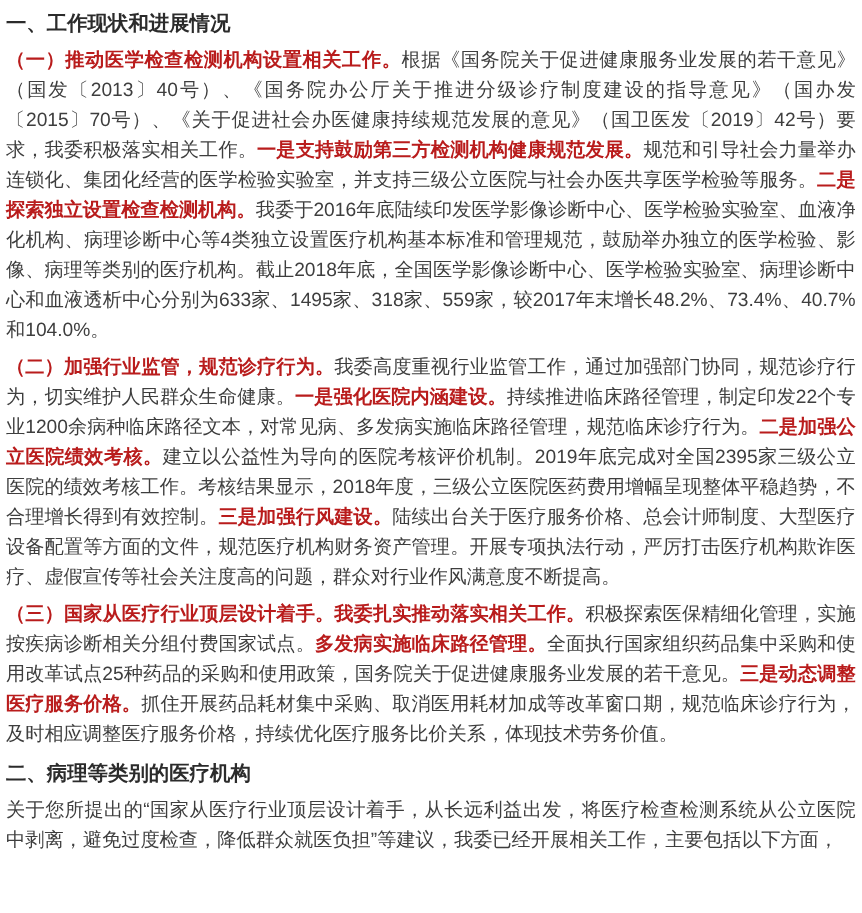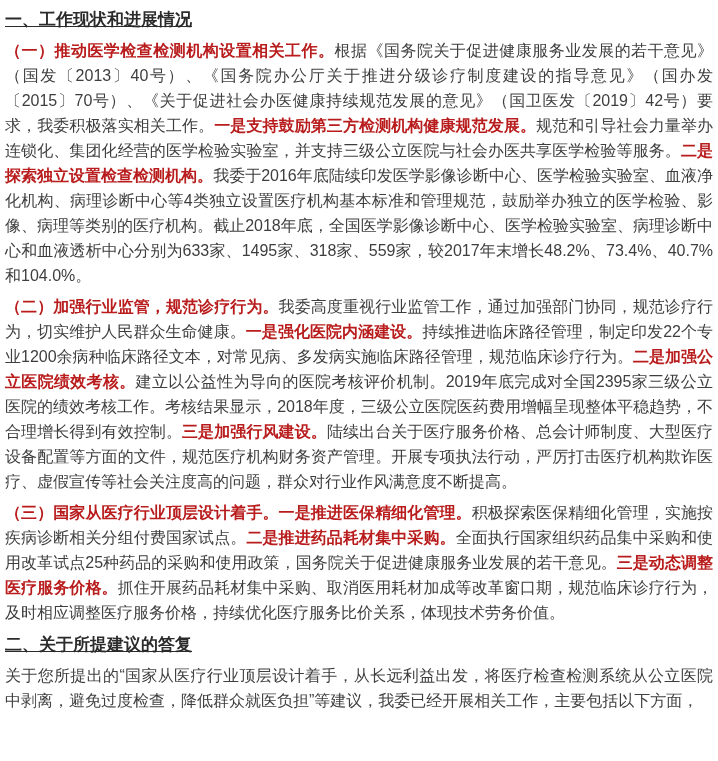--- a/index.html
+++ b/index.html
@@ -19,21 +19,20 @@
     line-height: 25px;
     text-align: justify;
   }
   .doc h2.sec-heading {
     font-size: 17px;
     line-height: 27px;
     font-weight: bold;
     color: #2b2b2b;
     margin: 0 0 5px 0;
     text-align: left;
-    text-decoration: underline;
   }
   .doc p.para {
     margin: 0 0 6px 0;
   }
   .doc strong {
     font-weight: bold;
     color: #b91c1c;
   }
 </style>
 </head>
@@ -41,19 +40,19 @@
 
 <div class="doc">
 
   <h2 class="sec-heading">一、工作现状和进展情况</h2>
 
 
   <p class="para"><strong>（一）推动医学检查检测机构设置相关工作。</strong><span>根据《国务院关于促进健康服务业发展的若干意见》（国发〔2013〕40号）、《国务院办公厅关于推进分级诊疗制度建设的指导意见》（国办发〔2015〕70号）、《关于促进社会办医健康持续规范发展的意见》（国卫医发〔2019〕42号）要求，我委积极落实相关工作。</span><strong>一是支持鼓励第三方检测机构健康规范发展。</strong><span>规范和引导社会力量举办连锁化、集团化经营的医学检验实验室，并支持三级公立医院与社会办医共享医学检验等服务。</span><strong>二是探索独立设置检查检测机构。</strong><span>我委于2016年底陆续印发医学影像诊断中心、医学检验实验室、血液净化机构、病理诊断中心等4类独立设置医疗机构基本标准和管理规范，鼓励举办独立的医学检验、影像、病理等类别的医疗机构。截止2018年底，全国医学影像诊断中心、医学检验实验室、病理诊断中心和血液透析中心分别为633家、1495家、318家、559家，较2017年末增长48.2%、73.4%、40.7%和104.0%。</span></p>
 
   <p class="para"><strong>（二）加强行业监管，规范诊疗行为。</strong><span>我委高度重视行业监管工作，通过加强部门协同，规范诊疗行为，切实维护人民群众生命健康。</span><strong>一是强化医院内涵建设。</strong><span>持续推进临床路径管理，制定印发22个专业1200余病种临床路径文本，对常见病、多发病实施临床路径管理，规范临床诊疗行为。</span><strong>二是加强公立医院绩效考核。</strong><span>建立以公益性为导向的医院考核评价机制。2019年底完成对全国2395家三级公立医院的绩效考核工作。考核结果显示，2018年度，三级公立医院医药费用增幅呈现整体平稳趋势，不合理增长得到有效控制。</span><strong>三是加强行风建设。</strong><span>陆续出台关于医疗服务价格、总会计师制度、大型医疗设备配置等方面的文件，规范医疗机构财务资产管理。开展专项执法行动，严厉打击医疗机构欺诈医疗、虚假宣传等社会关注度高的问题，群众对行业作风满意度不断提高。</span></p>
 
-  <p class="para"><strong>（三）国家从医疗行业顶层设计着手。</strong><strong>一是推进医保精细化管理。</strong><span>积极探索医保精细化管理，实施按疾病诊断相关分组付费国家试点。</span><strong>二是推进药品耗材集中采购。</strong><span>全面执行国家组织药品集中采购和使用改革试点25种药品的采购和使用政策，国务院关于促进健康服务业发展的若干意见。</span><strong>三是动态调整医疗服务价格。</strong><span>抓住开展药品耗材集中采购、取消医用耗材加成等改革窗口期，规范临床诊疗行为，及时相应调整医疗服务价格，持续优化医疗服务比价关系，体现技术劳务价值。</span></p>
+  <p class="para"><strong>（三）国家从医疗行业顶层设计着手。</strong><strong>我委扎实推动落实相关工作。</strong><span>积极探索医保精细化管理，实施按疾病诊断相关分组付费国家试点。</span><strong>多发病实施临床路径管理。</strong><span>全面执行国家组织药品集中采购和使用改革试点25种药品的采购和使用政策，国务院关于促进健康服务业发展的若干意见。</span><strong>三是动态调整医疗服务价格。</strong><span>抓住开展药品耗材集中采购、取消医用耗材加成等改革窗口期，规范临床诊疗行为，及时相应调整医疗服务价格，持续优化医疗服务比价关系，体现技术劳务价值。</span></p>
 
-  <h2 class="sec-heading">二、关于所提建议的答复</h2>
+  <h2 class="sec-heading">二、病理等类别的医疗机构</h2>
 
   <p class="para"><span>关于您所提出的“国家从医疗行业顶层设计着手，从长远利益出发，将医疗检查检测系统从公立医院中剥离，避免过度检查，降低群众就医负担”等建议，我委已经开展相关工作，主要包括以下方面，</span></p>
 
 </div>
 
 </body></html>

